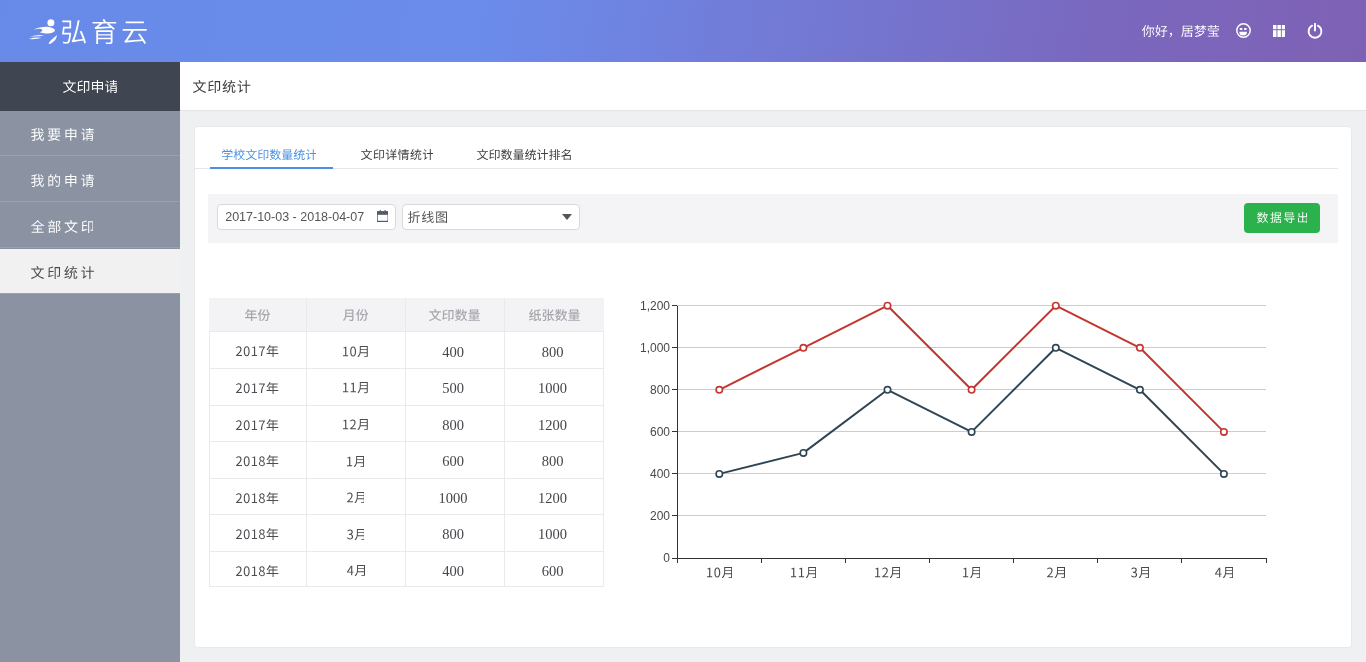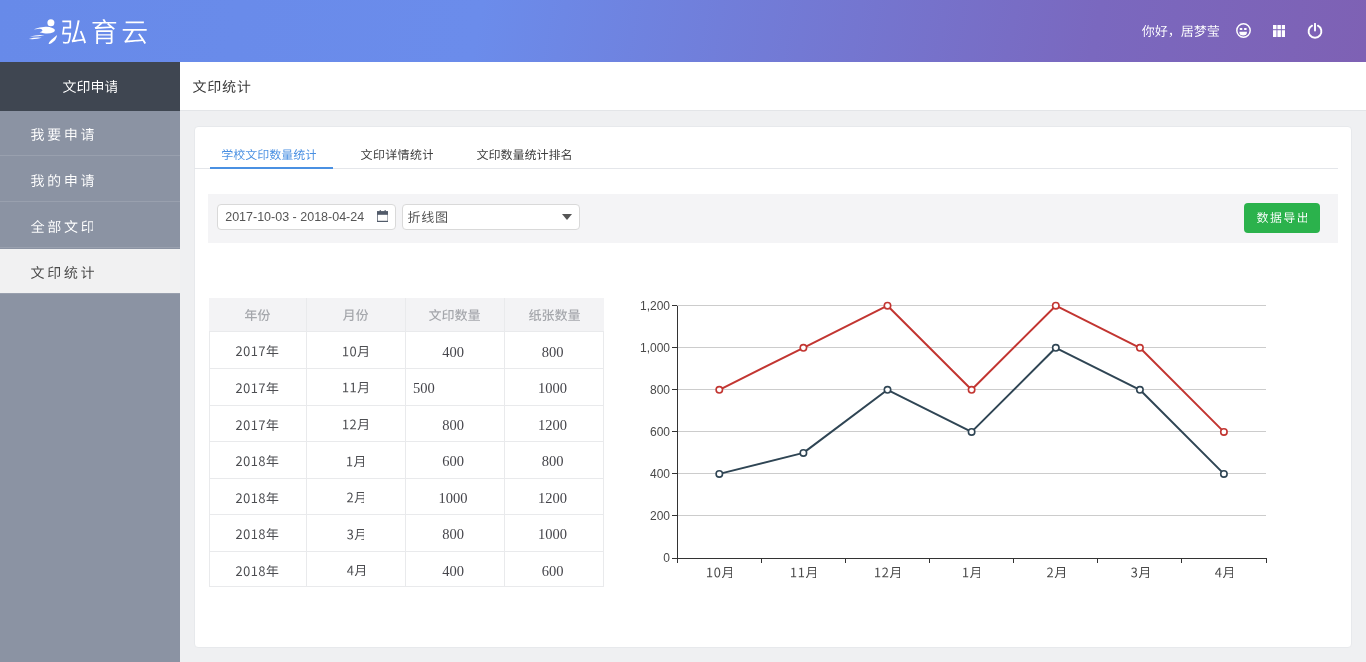--- a/index.html
+++ b/index.html
@@ -72,21 +72,21 @@
     <path fill="#4a90e2" transform="scale(1,-1)" d="M460 347V275H60V204H460V14C460 -1 455 -5 435 -7C414 -8 347 -8 269 -6C282 -26 296 -57 302 -78C393 -78 450 -77 487 -65C524 -55 536 -33 536 13V204H945V275H536V315C627 354 719 411 784 469L735 506L719 502H228V436H635C583 402 519 368 460 347ZM424 824C454 778 486 716 500 674H280L318 693C301 732 259 788 221 830L159 802C191 764 227 712 246 674H80V475H152V606H853V475H928V674H763C796 714 831 763 861 808L785 834C762 785 720 721 683 674H520L572 694C559 737 524 801 490 849Z M1533 597C1498 527 1434 442 1368 388C1385 377 1409 357 1421 343C1488 402 1555 487 1601 567ZM1719 563C1785 499 1859 409 1892 349L1948 395C1914 453 1837 540 1771 603ZM1574 819C1605 782 1638 729 1653 693H1400V623H1949V693H1658L1721 723C1706 758 1671 808 1637 846ZM1760 421C1739 341 1705 270 1660 207C1611 269 1572 340 1545 417L1479 399C1512 306 1557 221 1613 149C1547 78 1463 20 1361 -24C1377 -37 1399 -65 1409 -81C1510 -36 1594 22 1661 93C1731 20 1815 -37 1914 -74C1926 -53 1948 -22 1966 -7C1866 25 1780 80 1710 151C1765 223 1805 307 1833 403ZM1193 840V628H1063V558H1180C1151 421 1091 260 1030 176C1043 158 1062 125 1069 105C1115 174 1160 289 1193 406V-79H1262V420C1290 366 1322 299 1336 264L1381 321C1363 352 1286 485 1262 517V558H1375V628H1262V840Z M2423 823C2453 774 2485 707 2497 666L2580 693C2566 734 2531 799 2501 847ZM2050 664V590H2206C2265 438 2344 307 2447 200C2337 108 2202 40 2036 -7C2051 -25 2075 -60 2083 -78C2250 -24 2389 48 2502 146C2615 46 2751 -28 2915 -73C2928 -52 2950 -20 2967 -4C2807 36 2671 107 2560 201C2661 304 2738 432 2796 590H2954V664ZM2504 253C2410 348 2336 462 2284 590H2711C2661 455 2592 344 2504 253Z M3093 37C3118 53 3157 65 3457 143C3454 159 3452 190 3452 212L3179 147V414H3456V487H3179V675C3275 698 3378 727 3455 760L3395 820C3327 785 3207 748 3103 723V183C3103 144 3078 124 3060 115C3072 96 3088 57 3093 37ZM3533 770V-78H3608V695H3839V174C3839 159 3834 154 3818 153C3801 153 3747 153 3685 155C3697 133 3711 97 3715 74C3789 74 3842 76 3873 90C3905 103 3914 130 3914 173V770Z M4443 821C4425 782 4393 723 4368 688L4417 664C4443 697 4477 747 4506 793ZM4088 793C4114 751 4141 696 4150 661L4207 686C4198 722 4171 776 4143 815ZM4410 260C4387 208 4355 164 4317 126C4279 145 4240 164 4203 180C4217 204 4233 231 4247 260ZM4110 153C4159 134 4214 109 4264 83C4200 37 4123 5 4041 -14C4054 -28 4070 -54 4077 -72C4169 -47 4254 -8 4326 50C4359 30 4389 11 4412 -6L4460 43C4437 59 4408 77 4375 95C4428 152 4470 222 4495 309L4454 326L4442 323H4278L4300 375L4233 387C4226 367 4216 345 4206 323H4070V260H4175C4154 220 4131 183 4110 153ZM4257 841V654H4050V592H4234C4186 527 4109 465 4039 435C4054 421 4071 395 4080 378C4141 411 4207 467 4257 526V404H4327V540C4375 505 4436 458 4461 435L4503 489C4479 506 4391 562 4342 592H4531V654H4327V841ZM4629 832C4604 656 4559 488 4481 383C4497 373 4526 349 4538 337C4564 374 4586 418 4606 467C4628 369 4657 278 4694 199C4638 104 4560 31 4451 -22C4465 -37 4486 -67 4493 -83C4595 -28 4672 41 4731 129C4781 44 4843 -24 4921 -71C4933 -52 4955 -26 4972 -12C4888 33 4822 106 4771 198C4824 301 4858 426 4880 576H4948V646H4663C4677 702 4689 761 4698 821ZM4809 576C4793 461 4769 361 4733 276C4695 366 4667 468 4648 576Z M5250 665H5747V610H5250ZM5250 763H5747V709H5250ZM5177 808V565H5822V808ZM5052 522V465H5949V522ZM5230 273H5462V215H5230ZM5535 273H5777V215H5535ZM5230 373H5462V317H5230ZM5535 373H5777V317H5535ZM5047 3V-55H5955V3H5535V61H5873V114H5535V169H5851V420H5159V169H5462V114H5131V61H5462V3Z M6698 352V36C6698 -38 6715 -60 6785 -60C6799 -60 6859 -60 6873 -60C6935 -60 6953 -22 6958 114C6939 119 6909 131 6894 145C6891 24 6887 6 6865 6C6853 6 6806 6 6797 6C6775 6 6772 9 6772 36V352ZM6510 350C6504 152 6481 45 6317 -16C6334 -30 6355 -58 6364 -77C6545 -3 6576 126 6584 350ZM6042 53 6059 -21C6149 8 6267 45 6379 82L6367 147C6246 111 6123 74 6042 53ZM6595 824C6614 783 6639 729 6649 695H6407V627H6587C6542 565 6473 473 6450 451C6431 433 6406 426 6387 421C6395 405 6409 367 6412 348C6440 360 6482 365 6845 399C6861 372 6876 346 6886 326L6949 361C6919 419 6854 513 6800 583L6741 553C6763 524 6786 491 6807 458L6532 435C6577 490 6634 568 6676 627H6948V695H6660L6724 715C6712 747 6687 802 6664 842ZM6060 423C6075 430 6098 435 6218 452C6175 389 6136 340 6118 321C6086 284 6063 259 6041 255C6050 235 6062 198 6066 182C6087 195 6121 206 6369 260C6367 276 6366 305 6368 326L6179 289C6255 377 6330 484 6393 592L6326 632C6307 595 6286 557 6263 522L6140 509C6202 595 6264 704 6310 809L6234 844C6190 723 6116 594 6092 561C6070 527 6051 504 6033 500C6043 479 6055 439 6060 423Z M7137 775C7193 728 7263 660 7295 617L7346 673C7312 714 7241 778 7186 823ZM7046 526V452H7205V93C7205 50 7174 20 7155 8C7169 -7 7189 -41 7196 -61C7212 -40 7240 -18 7429 116C7421 130 7409 162 7404 182L7281 98V526ZM7626 837V508H7372V431H7626V-80H7705V431H7959V508H7705V837Z"></path>
   </svg>
 <svg style="position:absolute;left:360.5px;top:149.0px;width:72.8px;height:11.1px;" viewBox="36 -847 6069 927" preserveAspectRatio="none">
     <path fill="#3f3f3f" transform="scale(1,-1)" d="M423 823C453 774 485 707 497 666L580 693C566 734 531 799 501 847ZM50 664V590H206C265 438 344 307 447 200C337 108 202 40 36 -7C51 -25 75 -60 83 -78C250 -24 389 48 502 146C615 46 751 -28 915 -73C928 -52 950 -20 967 -4C807 36 671 107 560 201C661 304 738 432 796 590H954V664ZM504 253C410 348 336 462 284 590H711C661 455 592 344 504 253Z M1122 37C1147 53 1186 65 1486 143C1483 159 1481 190 1481 212L1208 147V414H1485V487H1208V675C1304 698 1407 727 1484 760L1424 820C1356 785 1236 748 1132 723V183C1132 144 1107 124 1089 115C1101 96 1117 57 1122 37ZM1562 770V-78H1637V695H1868V174C1868 159 1863 154 1847 153C1830 153 1776 153 1714 155C1726 133 1740 97 1744 74C1818 74 1871 76 1902 90C1934 103 1943 130 1943 173V770Z M2165 768C2219 722 2287 657 2320 615L2370 670C2338 711 2268 773 2213 817ZM2512 811C2546 760 2583 692 2597 649L2666 678C2651 721 2613 786 2578 836ZM2245 -60V-59C2260 -39 2287 -17 2449 111C2441 125 2430 153 2423 174L2324 99V526H2098V453H2253V91C2253 42 2222 9 2204 -6C2217 -17 2238 -44 2245 -60ZM2884 843C2862 784 2825 704 2790 648H2457V579H2688V441H2488V372H2688V231H2433V160H2688V-79H2763V160H3011V231H2763V372H2957V441H2763V579H2989V648H2870C2900 698 2933 761 2960 817Z M3240 840V-79H3308V840ZM3160 647C3154 569 3138 458 3114 390L3174 370C3196 445 3212 561 3216 640ZM3316 674C3338 627 3360 564 3370 526L3422 552C3412 588 3388 648 3366 694ZM3534 210H3896V134H3534ZM3534 267V342H3896V267ZM3678 840V762H3422V704H3678V640H3446V585H3678V516H3392V458H4046V516H3752V585H3990V640H3752V704H4016V762H3752V840ZM3464 400V-79H3534V77H3896V5C3896 -7 3890 -11 3878 -12C3864 -13 3816 -13 3764 -11C3774 -29 3784 -57 3786 -76C3858 -76 3902 -76 3930 -64C3958 -53 3966 -33 3966 4V400Z M4815 352V36C4815 -38 4832 -60 4902 -60C4916 -60 4976 -60 4990 -60C5052 -60 5070 -22 5075 114C5056 119 5026 131 5011 145C5008 24 5004 6 4982 6C4970 6 4923 6 4914 6C4892 6 4889 9 4889 36V352ZM4627 350C4621 152 4598 45 4434 -16C4451 -30 4472 -58 4481 -77C4662 -3 4693 126 4701 350ZM4159 53 4176 -21C4266 8 4384 45 4496 82L4484 147C4363 111 4240 74 4159 53ZM4712 824C4731 783 4756 729 4766 695H4524V627H4704C4659 565 4590 473 4567 451C4548 433 4523 426 4504 421C4512 405 4526 367 4529 348C4557 360 4599 365 4962 399C4978 372 4993 346 5003 326L5066 361C5036 419 4971 513 4917 583L4858 553C4880 524 4903 491 4924 458L4649 435C4694 490 4751 568 4793 627H5065V695H4777L4841 715C4829 747 4804 802 4781 842ZM4177 423C4192 430 4215 435 4335 452C4292 389 4253 340 4235 321C4203 284 4180 259 4158 255C4167 235 4179 198 4183 182C4204 195 4238 206 4486 260C4484 276 4483 305 4485 326L4296 289C4372 377 4447 484 4510 592L4443 632C4424 595 4403 557 4380 522L4257 509C4319 595 4381 704 4427 809L4351 844C4307 723 4233 594 4209 561C4187 527 4168 504 4150 500C4160 479 4172 439 4177 423Z M5283 775C5339 728 5409 660 5441 617L5492 673C5458 714 5387 778 5332 823ZM5192 526V452H5351V93C5351 50 5320 20 5301 8C5315 -7 5335 -41 5342 -61C5358 -40 5386 -18 5575 116C5567 130 5555 162 5550 182L5427 98V526ZM5772 837V508H5518V431H5772V-80H5851V431H6105V508H5851V837Z"></path>
   </svg>
 <svg style="position:absolute;left:477.4px;top:149.0px;width:93.8px;height:11.2px;" viewBox="36 -847 7813 930" preserveAspectRatio="none">
     <path fill="#3f3f3f" transform="scale(1,-1)" d="M423 823C453 774 485 707 497 666L580 693C566 734 531 799 501 847ZM50 664V590H206C265 438 344 307 447 200C337 108 202 40 36 -7C51 -25 75 -60 83 -78C250 -24 389 48 502 146C615 46 751 -28 915 -73C928 -52 950 -20 967 -4C807 36 671 107 560 201C661 304 738 432 796 590H954V664ZM504 253C410 348 336 462 284 590H711C661 455 592 344 504 253Z M1093 37C1118 53 1157 65 1457 143C1454 159 1452 190 1452 212L1179 147V414H1456V487H1179V675C1275 698 1378 727 1455 760L1395 820C1327 785 1207 748 1103 723V183C1103 144 1078 124 1060 115C1072 96 1088 57 1093 37ZM1533 770V-78H1608V695H1839V174C1839 159 1834 154 1818 153C1801 153 1747 153 1685 155C1697 133 1711 97 1715 74C1789 74 1842 76 1873 90C1905 103 1914 130 1914 173V770Z M2443 821C2425 782 2393 723 2368 688L2417 664C2443 697 2477 747 2506 793ZM2088 793C2114 751 2141 696 2150 661L2207 686C2198 722 2171 776 2143 815ZM2410 260C2387 208 2355 164 2317 126C2279 145 2240 164 2203 180C2217 204 2233 231 2247 260ZM2110 153C2159 134 2214 109 2264 83C2200 37 2123 5 2041 -14C2054 -28 2070 -54 2077 -72C2169 -47 2254 -8 2326 50C2359 30 2389 11 2412 -6L2460 43C2437 59 2408 77 2375 95C2428 152 2470 222 2495 309L2454 326L2442 323H2278L2300 375L2233 387C2226 367 2216 345 2206 323H2070V260H2175C2154 220 2131 183 2110 153ZM2257 841V654H2050V592H2234C2186 527 2109 465 2039 435C2054 421 2071 395 2080 378C2141 411 2207 467 2257 526V404H2327V540C2375 505 2436 458 2461 435L2503 489C2479 506 2391 562 2342 592H2531V654H2327V841ZM2629 832C2604 656 2559 488 2481 383C2497 373 2526 349 2538 337C2564 374 2586 418 2606 467C2628 369 2657 278 2694 199C2638 104 2560 31 2451 -22C2465 -37 2486 -67 2493 -83C2595 -28 2672 41 2731 129C2781 44 2843 -24 2921 -71C2933 -52 2955 -26 2972 -12C2888 33 2822 106 2771 198C2824 301 2858 426 2880 576H2948V646H2663C2677 702 2689 761 2698 821ZM2809 576C2793 461 2769 361 2733 276C2695 366 2667 468 2648 576Z M3250 665H3747V610H3250ZM3250 763H3747V709H3250ZM3177 808V565H3822V808ZM3052 522V465H3949V522ZM3230 273H3462V215H3230ZM3535 273H3777V215H3535ZM3230 373H3462V317H3230ZM3535 373H3777V317H3535ZM3047 3V-55H3955V3H3535V61H3873V114H3535V169H3851V420H3159V169H3462V114H3131V61H3462V3Z M4698 352V36C4698 -38 4715 -60 4785 -60C4799 -60 4859 -60 4873 -60C4935 -60 4953 -22 4958 114C4939 119 4909 131 4894 145C4891 24 4887 6 4865 6C4853 6 4806 6 4797 6C4775 6 4772 9 4772 36V352ZM4510 350C4504 152 4481 45 4317 -16C4334 -30 4355 -58 4364 -77C4545 -3 4576 126 4584 350ZM4042 53 4059 -21C4149 8 4267 45 4379 82L4367 147C4246 111 4123 74 4042 53ZM4595 824C4614 783 4639 729 4649 695H4407V627H4587C4542 565 4473 473 4450 451C4431 433 4406 426 4387 421C4395 405 4409 367 4412 348C4440 360 4482 365 4845 399C4861 372 4876 346 4886 326L4949 361C4919 419 4854 513 4800 583L4741 553C4763 524 4786 491 4807 458L4532 435C4577 490 4634 568 4676 627H4948V695H4660L4724 715C4712 747 4687 802 4664 842ZM4060 423C4075 430 4098 435 4218 452C4175 389 4136 340 4118 321C4086 284 4063 259 4041 255C4050 235 4062 198 4066 182C4087 195 4121 206 4369 260C4367 276 4366 305 4368 326L4179 289C4255 377 4330 484 4393 592L4326 632C4307 595 4286 557 4263 522L4140 509C4202 595 4264 704 4310 809L4234 844C4190 723 4116 594 4092 561C4070 527 4051 504 4033 500C4043 479 4055 439 4060 423Z M5137 775C5193 728 5263 660 5295 617L5346 673C5312 714 5241 778 5186 823ZM5046 526V452H5205V93C5205 50 5174 20 5155 8C5169 -7 5189 -41 5196 -61C5212 -40 5240 -18 5429 116C5421 130 5409 162 5404 182L5281 98V526ZM5626 837V508H5372V431H5626V-80H5705V431H5959V508H5705V837Z M6182 840V638H6055V568H6182V348L6042 311L6057 237L6182 274V14C6182 1 6177 -3 6164 -4C6154 -4 6115 -4 6074 -3C6083 -22 6093 -53 6096 -72C6158 -72 6196 -70 6221 -58C6245 -47 6254 -27 6254 14V295L6373 331L6364 399L6254 368V568H6362V638H6254V840ZM6380 253V184H6550V-79H6623V833H6550V669H6401V601H6550V461H6404V394H6550V253ZM6715 833V-80H6787V181H6962V250H6787V394H6941V461H6787V601H6950V669H6787V833Z M7263 529C7314 494 7373 446 7417 406C7300 344 7171 299 7047 273C7061 256 7079 224 7086 204C7141 217 7197 233 7252 253V-79H7327V-27H7773V-79H7849V340H7451C7617 429 7762 553 7844 713L7794 744L7781 740H7427C7451 768 7473 797 7492 826L7406 843C7347 747 7233 636 7069 559C7087 546 7111 519 7122 501C7217 550 7296 609 7361 671H7733C7674 583 7587 508 7487 445C7440 486 7374 536 7321 572ZM7773 42H7327V271H7773Z"></path>
   </svg>
 <div class="abs" style="left:208px;top:194px;width:1130px;height:49px;background:#f4f4f6"></div>
 <div class="abs" style="left:217px;top:204px;width:179px;height:26px;background:#fff;border:1px solid #d9d9d9;border-radius:4px"></div>
-<div class="abs" style="left:225.2px;top:204px;width:170px;height:26px;white-space:nowrap;line-height:26px;font-size:12.5px;color:#555">2017-10-03 - 2018-04-24</div>
+<div class="abs" style="left:225.2px;top:204px;width:170px;height:26px;white-space:nowrap;line-height:26px;font-size:12.5px;color:#555">2017-10-03 - 2018-04-07</div>
 <svg class="abs" style="left:376.8px;top:210px;width:11.4px;height:12.2px" viewBox="0 0 11.4 12.2">
 <rect x="0.5" y="1.7" width="10.4" height="9.8" fill="none" stroke="#7d838e" stroke-width="1"></rect>
 <rect x="0" y="1.2" width="11.4" height="3.6" fill="#525b6a"></rect>
 <rect x="0" y="10.8" width="11.4" height="1.4" fill="#525b6a"></rect>
 <rect x="2.7" y="0" width="1.1" height="1.8" fill="#525b6a"></rect>
 <rect x="7.6" y="0" width="1.1" height="1.8" fill="#525b6a"></rect>
 </svg>
 <div class="abs" style="left:401.5px;top:204px;width:178px;height:26px;background:#fff;border:1px solid #d9d9d9;border-radius:4px"></div>
 <svg style="position:absolute;left:408.0px;top:211.3px;width:39.0px;height:12.0px;" viewBox="38 -842 3002 922" preserveAspectRatio="none">
     <path fill="#555" transform="scale(1,-1)" d="M454 751V435C454 278 442 113 343 -29C363 -42 389 -62 403 -78C511 76 528 252 528 436H717V-74H791V436H960V507H528V695C665 712 818 737 923 768L877 832C775 799 601 769 454 751ZM193 840V638H52V567H193V352L38 310L60 237L193 277V12C193 -1 187 -5 174 -6C161 -6 119 -7 74 -5C84 -24 94 -55 97 -75C164 -75 204 -73 231 -61C257 -49 266 -29 266 13V299L408 342L398 412L266 373V567H401V638H266V840Z M1116 54 1132 -18C1224 10 1344 46 1460 80L1449 144C1326 109 1199 74 1116 54ZM1766 780C1816 756 1879 717 1911 689L1955 736C1923 763 1859 800 1810 822ZM1134 423C1148 430 1172 436 1294 452C1250 387 1211 337 1192 317C1161 280 1138 255 1116 251C1125 232 1136 197 1140 182C1161 194 1195 204 1446 255C1444 270 1444 298 1446 318L1247 282C1323 372 1399 482 1463 592L1400 630C1381 593 1359 555 1337 519L1210 506C1270 591 1328 699 1371 804L1301 837C1261 717 1188 589 1166 556C1144 522 1127 499 1109 494C1118 474 1130 438 1134 423ZM1949 349C1909 286 1855 228 1790 178C1774 231 1760 295 1750 367L2005 415L1993 481L1741 434C1736 476 1731 520 1728 566L1977 604L1965 670L1724 634C1721 701 1720 770 1720 842H1646C1647 767 1649 694 1653 623L1495 600L1507 532L1657 555C1660 509 1665 464 1670 421L1475 385L1487 317L1679 353C1691 270 1707 195 1728 133C1643 76 1545 31 1443 0C1461 -17 1480 -44 1490 -62C1584 -29 1673 14 1753 66C1794 -24 1848 -77 1919 -77C1988 -77 2011 -44 2025 68C2008 75 1984 91 1969 108C1964 19 1954 -4 1927 -4C1883 -4 1846 37 1815 110C1894 170 1962 241 2012 319Z M2498 279C2578 262 2680 227 2736 199L2767 250C2711 276 2610 309 2530 325ZM2398 152C2536 135 2709 95 2805 61L2838 117C2741 149 2568 188 2433 203ZM2207 796V-80H2279V-38H2965V-80H3040V796ZM2279 29V728H2965V29ZM2537 708C2487 626 2401 548 2315 497C2331 487 2357 464 2368 452C2398 472 2429 496 2460 523C2490 491 2527 461 2567 434C2482 394 2386 364 2297 346C2310 332 2326 303 2333 285C2431 308 2536 345 2631 396C2714 351 2809 317 2904 296C2913 314 2932 340 2946 353C2858 369 2770 396 2692 432C2767 481 2830 538 2872 606L2829 631L2818 628H2559C2574 647 2588 666 2600 686ZM2501 563 2508 570H2767C2731 531 2683 496 2629 465C2578 494 2534 527 2501 563Z"></path>
@@ -128,21 +128,21 @@
     <path fill="#4d4e52" transform="scale(1,-1)" d="M88 0H490V76H343V733H273C233 710 186 693 121 681V623H252V76H88Z M864 -13C1003 -13 1092 113 1092 369C1092 623 1003 746 864 746C724 746 636 623 636 369C636 113 724 -13 864 -13ZM864 61C781 61 724 154 724 369C724 583 781 674 864 674C947 674 1004 583 1004 369C1004 154 947 61 864 61Z M1379 787V479C1379 318 1363 115 1201 -27C1218 -37 1247 -65 1258 -81C1356 5 1406 118 1431 232H1914V32C1914 10 1907 3 1883 2C1860 1 1779 0 1696 3C1709 -18 1723 -53 1728 -76C1835 -76 1902 -75 1941 -61C1978 -48 1993 -23 1993 31V787ZM1455 714H1914V546H1455ZM1455 475H1914V305H1444C1452 364 1455 422 1455 475Z"></path>
   </svg>
 <div class="abs" style="left:413.0px;top:342.5px;width:80px;height:18px;line-height:18px;text-align:center;font-size:14.5px;color:#45454b;font-family:'Liberation Serif',serif">400</div>
 <div class="abs" style="left:512.5px;top:342.5px;width:80px;height:18px;line-height:18px;text-align:center;font-size:14.5px;color:#45454b;font-family:'Liberation Serif',serif">800</div>
 <svg style="position:absolute;left:236.3px;top:381.9px;width:42.3px;height:12.0px;" viewBox="40 -844 3257 924" preserveAspectRatio="none">
     <path fill="#4d4e52" transform="scale(1,-1)" d="M44 0H505V79H302C265 79 220 75 182 72C354 235 470 384 470 531C470 661 387 746 256 746C163 746 99 704 40 639L93 587C134 636 185 672 245 672C336 672 380 611 380 527C380 401 274 255 44 54Z M864 -13C1003 -13 1092 113 1092 369C1092 623 1003 746 864 746C724 746 636 623 636 369C636 113 724 -13 864 -13ZM864 61C781 61 724 154 724 369C724 583 781 674 864 674C947 674 1004 583 1004 369C1004 154 947 61 864 61Z M1260 0H1662V76H1515V733H1445C1405 710 1358 693 1293 681V623H1424V76H1260Z M1955 0H2050C2062 287 2093 458 2265 678V733H1806V655H2162C2018 455 1968 278 1955 0Z M2391 223V151H2855V-80H2932V151H3297V223H2932V422H3227V493H2932V647H3250V719H2650C2667 753 2682 788 2696 824L2620 844C2572 708 2489 578 2393 496C2412 485 2444 460 2458 448C2512 500 2565 569 2611 647H2855V493H2556V223ZM2631 223V422H2855V223Z"></path>
   </svg>
 <svg style="position:absolute;left:343.1px;top:382.3px;width:24.8px;height:11.3px;" viewBox="88 -787 1905 868" preserveAspectRatio="none">
     <path fill="#4d4e52" transform="scale(1,-1)" d="M88 0H490V76H343V733H273C233 710 186 693 121 681V623H252V76H88Z M674 0H1076V76H929V733H859C819 710 772 693 707 681V623H838V76H674Z M1379 787V479C1379 318 1363 115 1201 -27C1218 -37 1247 -65 1258 -81C1356 5 1406 118 1431 232H1914V32C1914 10 1907 3 1883 2C1860 1 1779 0 1696 3C1709 -18 1723 -53 1728 -76C1835 -76 1902 -75 1941 -61C1978 -48 1993 -23 1993 31V787ZM1455 714H1914V546H1455ZM1455 475H1914V305H1444C1452 364 1455 422 1455 475Z"></path>
   </svg>
-<div class="abs" style="left:413.0px;top:379.1px;width:80px;height:18px;line-height:18px;text-align:left;font-size:14.5px;color:#45454b;font-family:'Liberation Serif',serif">500</div>
+<div class="abs" style="left:413.0px;top:379.1px;width:80px;height:18px;line-height:18px;text-align:center;font-size:14.5px;color:#45454b;font-family:'Liberation Serif',serif">500</div>
 <div class="abs" style="left:512.5px;top:379.1px;width:80px;height:18px;line-height:18px;text-align:center;font-size:14.5px;color:#45454b;font-family:'Liberation Serif',serif">1000</div>
 <svg style="position:absolute;left:236.3px;top:418.5px;width:42.3px;height:12.0px;" viewBox="40 -844 3257 924" preserveAspectRatio="none">
     <path fill="#4d4e52" transform="scale(1,-1)" d="M44 0H505V79H302C265 79 220 75 182 72C354 235 470 384 470 531C470 661 387 746 256 746C163 746 99 704 40 639L93 587C134 636 185 672 245 672C336 672 380 611 380 527C380 401 274 255 44 54Z M864 -13C1003 -13 1092 113 1092 369C1092 623 1003 746 864 746C724 746 636 623 636 369C636 113 724 -13 864 -13ZM864 61C781 61 724 154 724 369C724 583 781 674 864 674C947 674 1004 583 1004 369C1004 154 947 61 864 61Z M1260 0H1662V76H1515V733H1445C1405 710 1358 693 1293 681V623H1424V76H1260Z M1955 0H2050C2062 287 2093 458 2265 678V733H1806V655H2162C2018 455 1968 278 1955 0Z M2391 223V151H2855V-80H2932V151H3297V223H2932V422H3227V493H2932V647H3250V719H2650C2667 753 2682 788 2696 824L2620 844C2572 708 2489 578 2393 496C2412 485 2444 460 2458 448C2512 500 2565 569 2611 647H2855V493H2556V223ZM2631 223V422H2855V223Z"></path>
   </svg>
 <svg style="position:absolute;left:343.1px;top:418.9px;width:24.8px;height:11.3px;" viewBox="88 -787 1905 868" preserveAspectRatio="none">
     <path fill="#4d4e52" transform="scale(1,-1)" d="M88 0H490V76H343V733H273C233 710 186 693 121 681V623H252V76H88Z M630 0H1091V79H888C851 79 806 75 768 72C940 235 1056 384 1056 531C1056 661 973 746 842 746C749 746 685 704 626 639L679 587C720 636 771 672 831 672C922 672 966 611 966 527C966 401 860 255 630 54Z M1379 787V479C1379 318 1363 115 1201 -27C1218 -37 1247 -65 1258 -81C1356 5 1406 118 1431 232H1914V32C1914 10 1907 3 1883 2C1860 1 1779 0 1696 3C1709 -18 1723 -53 1728 -76C1835 -76 1902 -75 1941 -61C1978 -48 1993 -23 1993 31V787ZM1455 714H1914V546H1455ZM1455 475H1914V305H1444C1452 364 1455 422 1455 475Z"></path>
   </svg>
 <div class="abs" style="left:413.0px;top:415.6px;width:80px;height:18px;line-height:18px;text-align:center;font-size:14.5px;color:#45454b;font-family:'Liberation Serif',serif">800</div>
 <div class="abs" style="left:512.5px;top:415.6px;width:80px;height:18px;line-height:18px;text-align:center;font-size:14.5px;color:#45454b;font-family:'Liberation Serif',serif">1200</div>
 <svg style="position:absolute;left:236.3px;top:455.1px;width:42.3px;height:12.0px;" viewBox="40 -844 3257 924" preserveAspectRatio="none">

